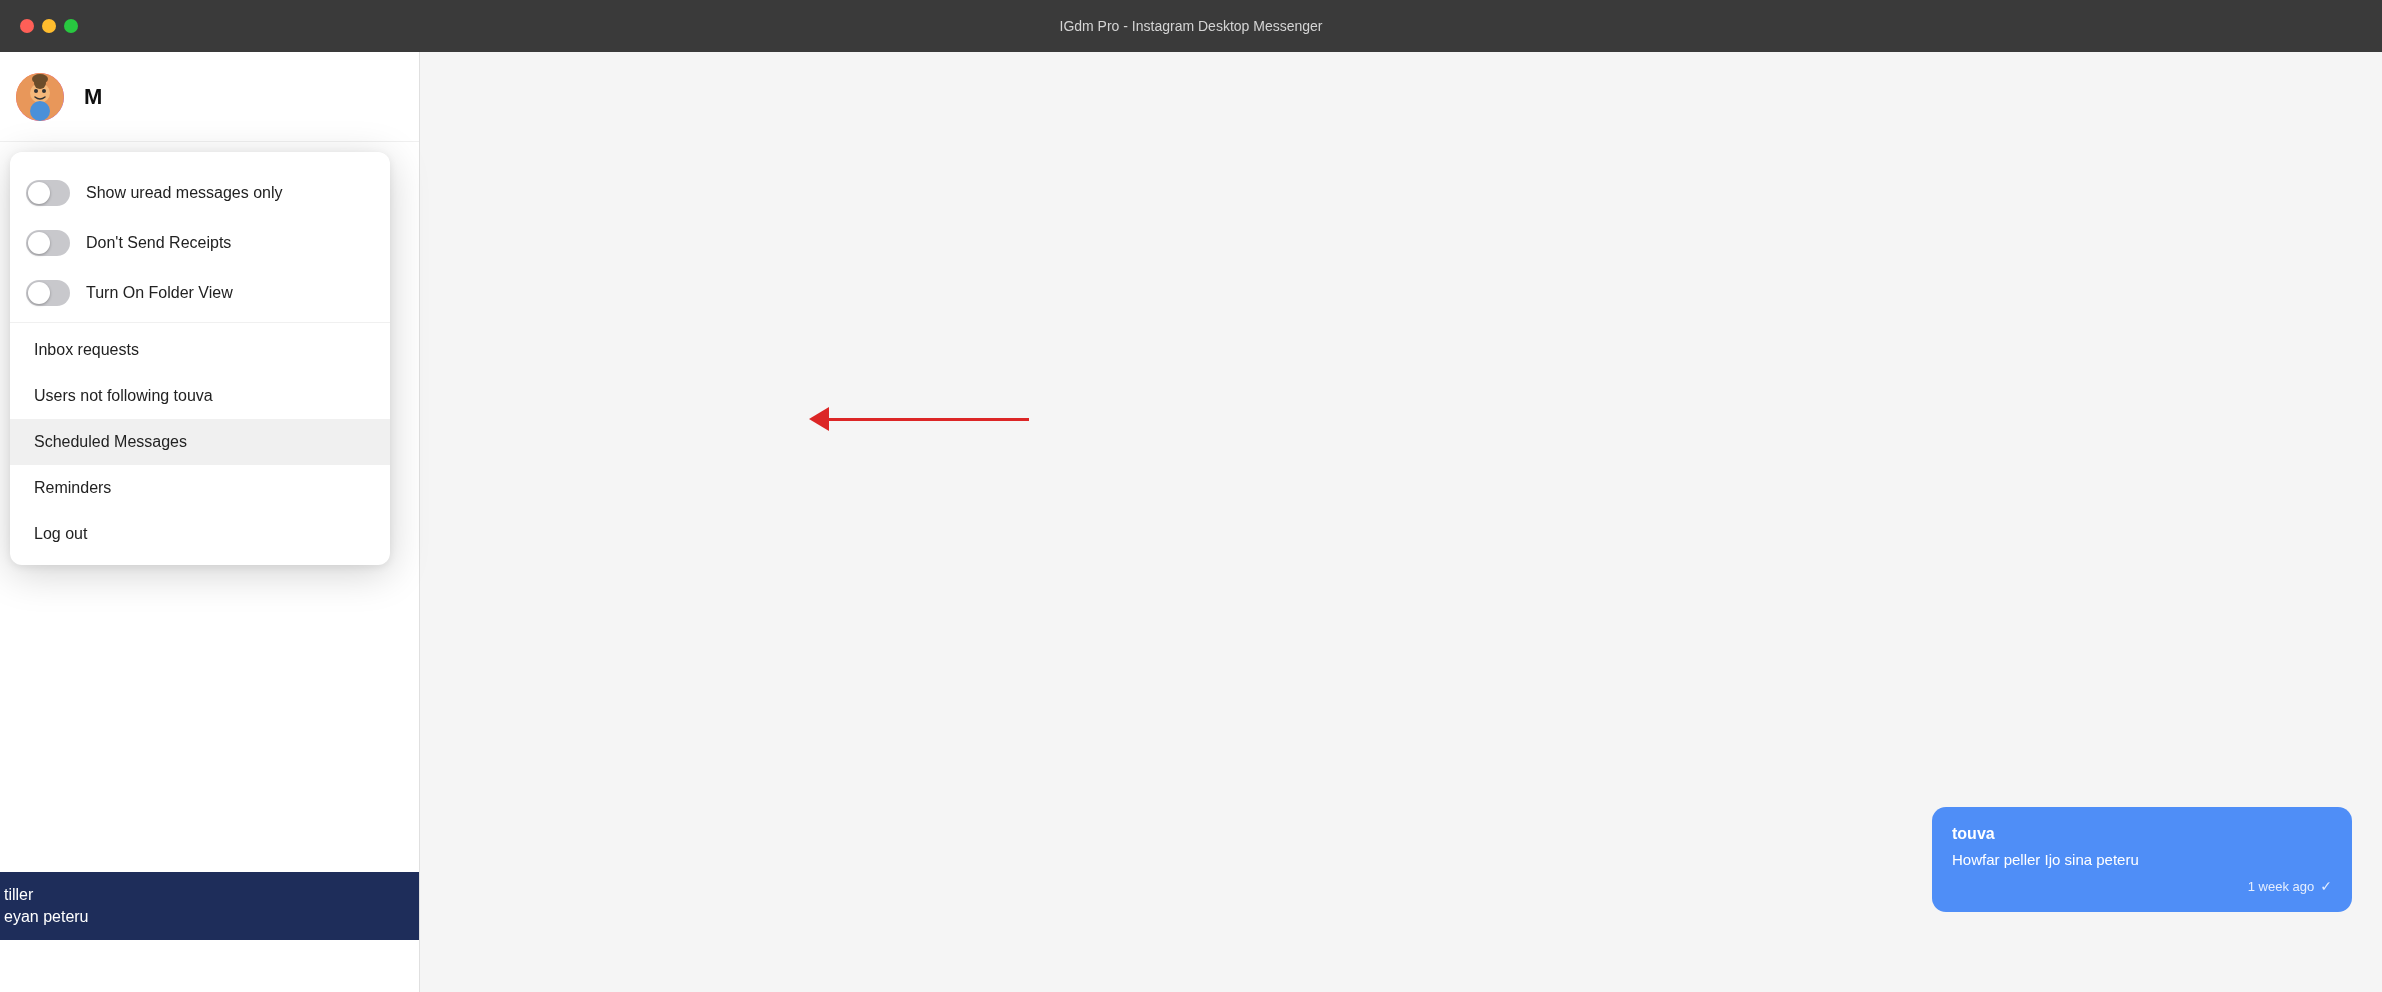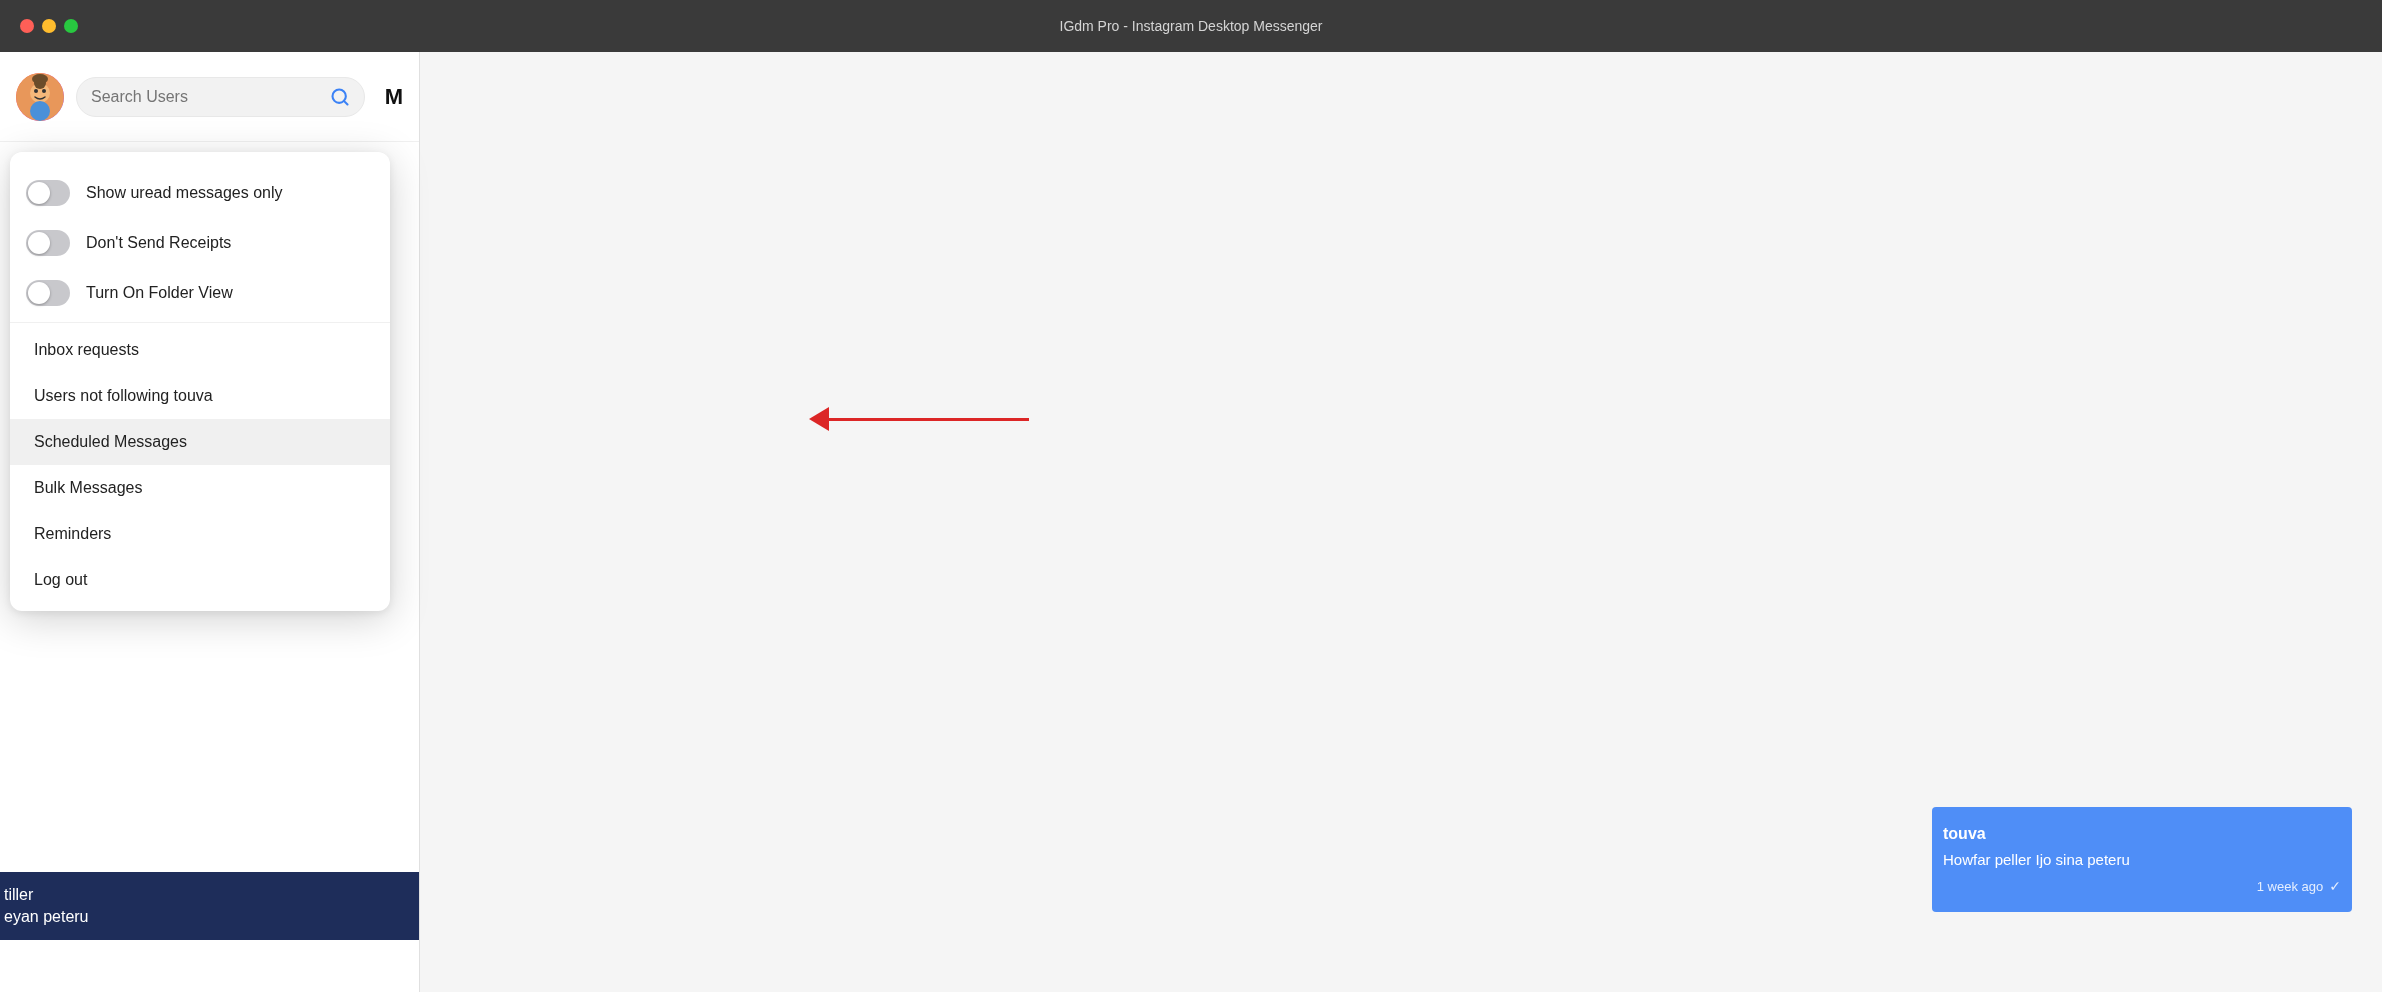--- a/index.html
+++ b/index.html
@@ -237,22 +237,22 @@
     
     .message-bubble-container {
       position: absolute;
       bottom: 80px;
       right: 30px;
       width: 420px;
     }
 
     .message-bubble {
       background: #4f8ef7;
-      border-radius: 4px;
-      padding: 18px 11px;
+      border-radius: 14px;
+      padding: 18px 20px;
       color: #fff;
     }
     .bubble-sender {
       font-size: 16px;
       font-weight: 600;
       margin-bottom: 6px;
     }
     .bubble-text {
       font-size: 15px;
       margin-bottom: 8px;
@@ -294,27 +294,20 @@
           <circle cx="24" cy="20" r="10" fill="#f5b87a"></circle>
           <circle cx="20" cy="18" r="2" fill="#333"></circle>
           <circle cx="28" cy="18" r="2" fill="#333"></circle>
           <path d="M19 24 Q24 28 29 24" stroke="#333" stroke-width="1.5" fill="none" stroke-linecap="round"></path>
           <circle cx="24" cy="10" r="6" fill="#6b4c2a"></circle>
           <ellipse cx="24" cy="6" rx="8" ry="5" fill="#6b4c2a"></ellipse>
           <circle cx="24" cy="38" r="10" fill="#4a90d9"></circle>
         </svg>
       </div>
 
-      <div class="search-box">
-        <input class="search-input" type="text" placeholder="Search Users" style="">
-        <svg class="search-icon-svg" width="20" height="20" viewBox="0 0 24 24" fill="none" stroke="#3b82f6" stroke-width="2.5" stroke-linecap="round" stroke-linejoin="round">
-          <circle cx="11" cy="11" r="8"></circle>
-          <line x1="21" y1="21" x2="16.65" y2="16.65"></line>
-        </svg>
-      </div>
 
       <span class="sidebar-menu-label">M</span>
     </div>
 
     <div class="dropdown-menu">
 
       <div class="toggle-row">
         <div class="toggle"></div>
         <span class="toggle-label">Show uread messages only</span>
       </div>
@@ -336,23 +329,20 @@
       </div>
 
       <div class="menu-item">
         <span>Users not following touva</span>
       </div>
 
       <div class="menu-item active">
         <span>Scheduled Messages</span>
       </div>
 
-      <div class="menu-item">
-        <span>Bulk Messages</span>
-      </div>
 
       <div class="menu-item">
         <span>Reminders</span>
       </div>
 
       <div class="menu-item">
         <span>Log out</span>
       </div>
 
     </div>

